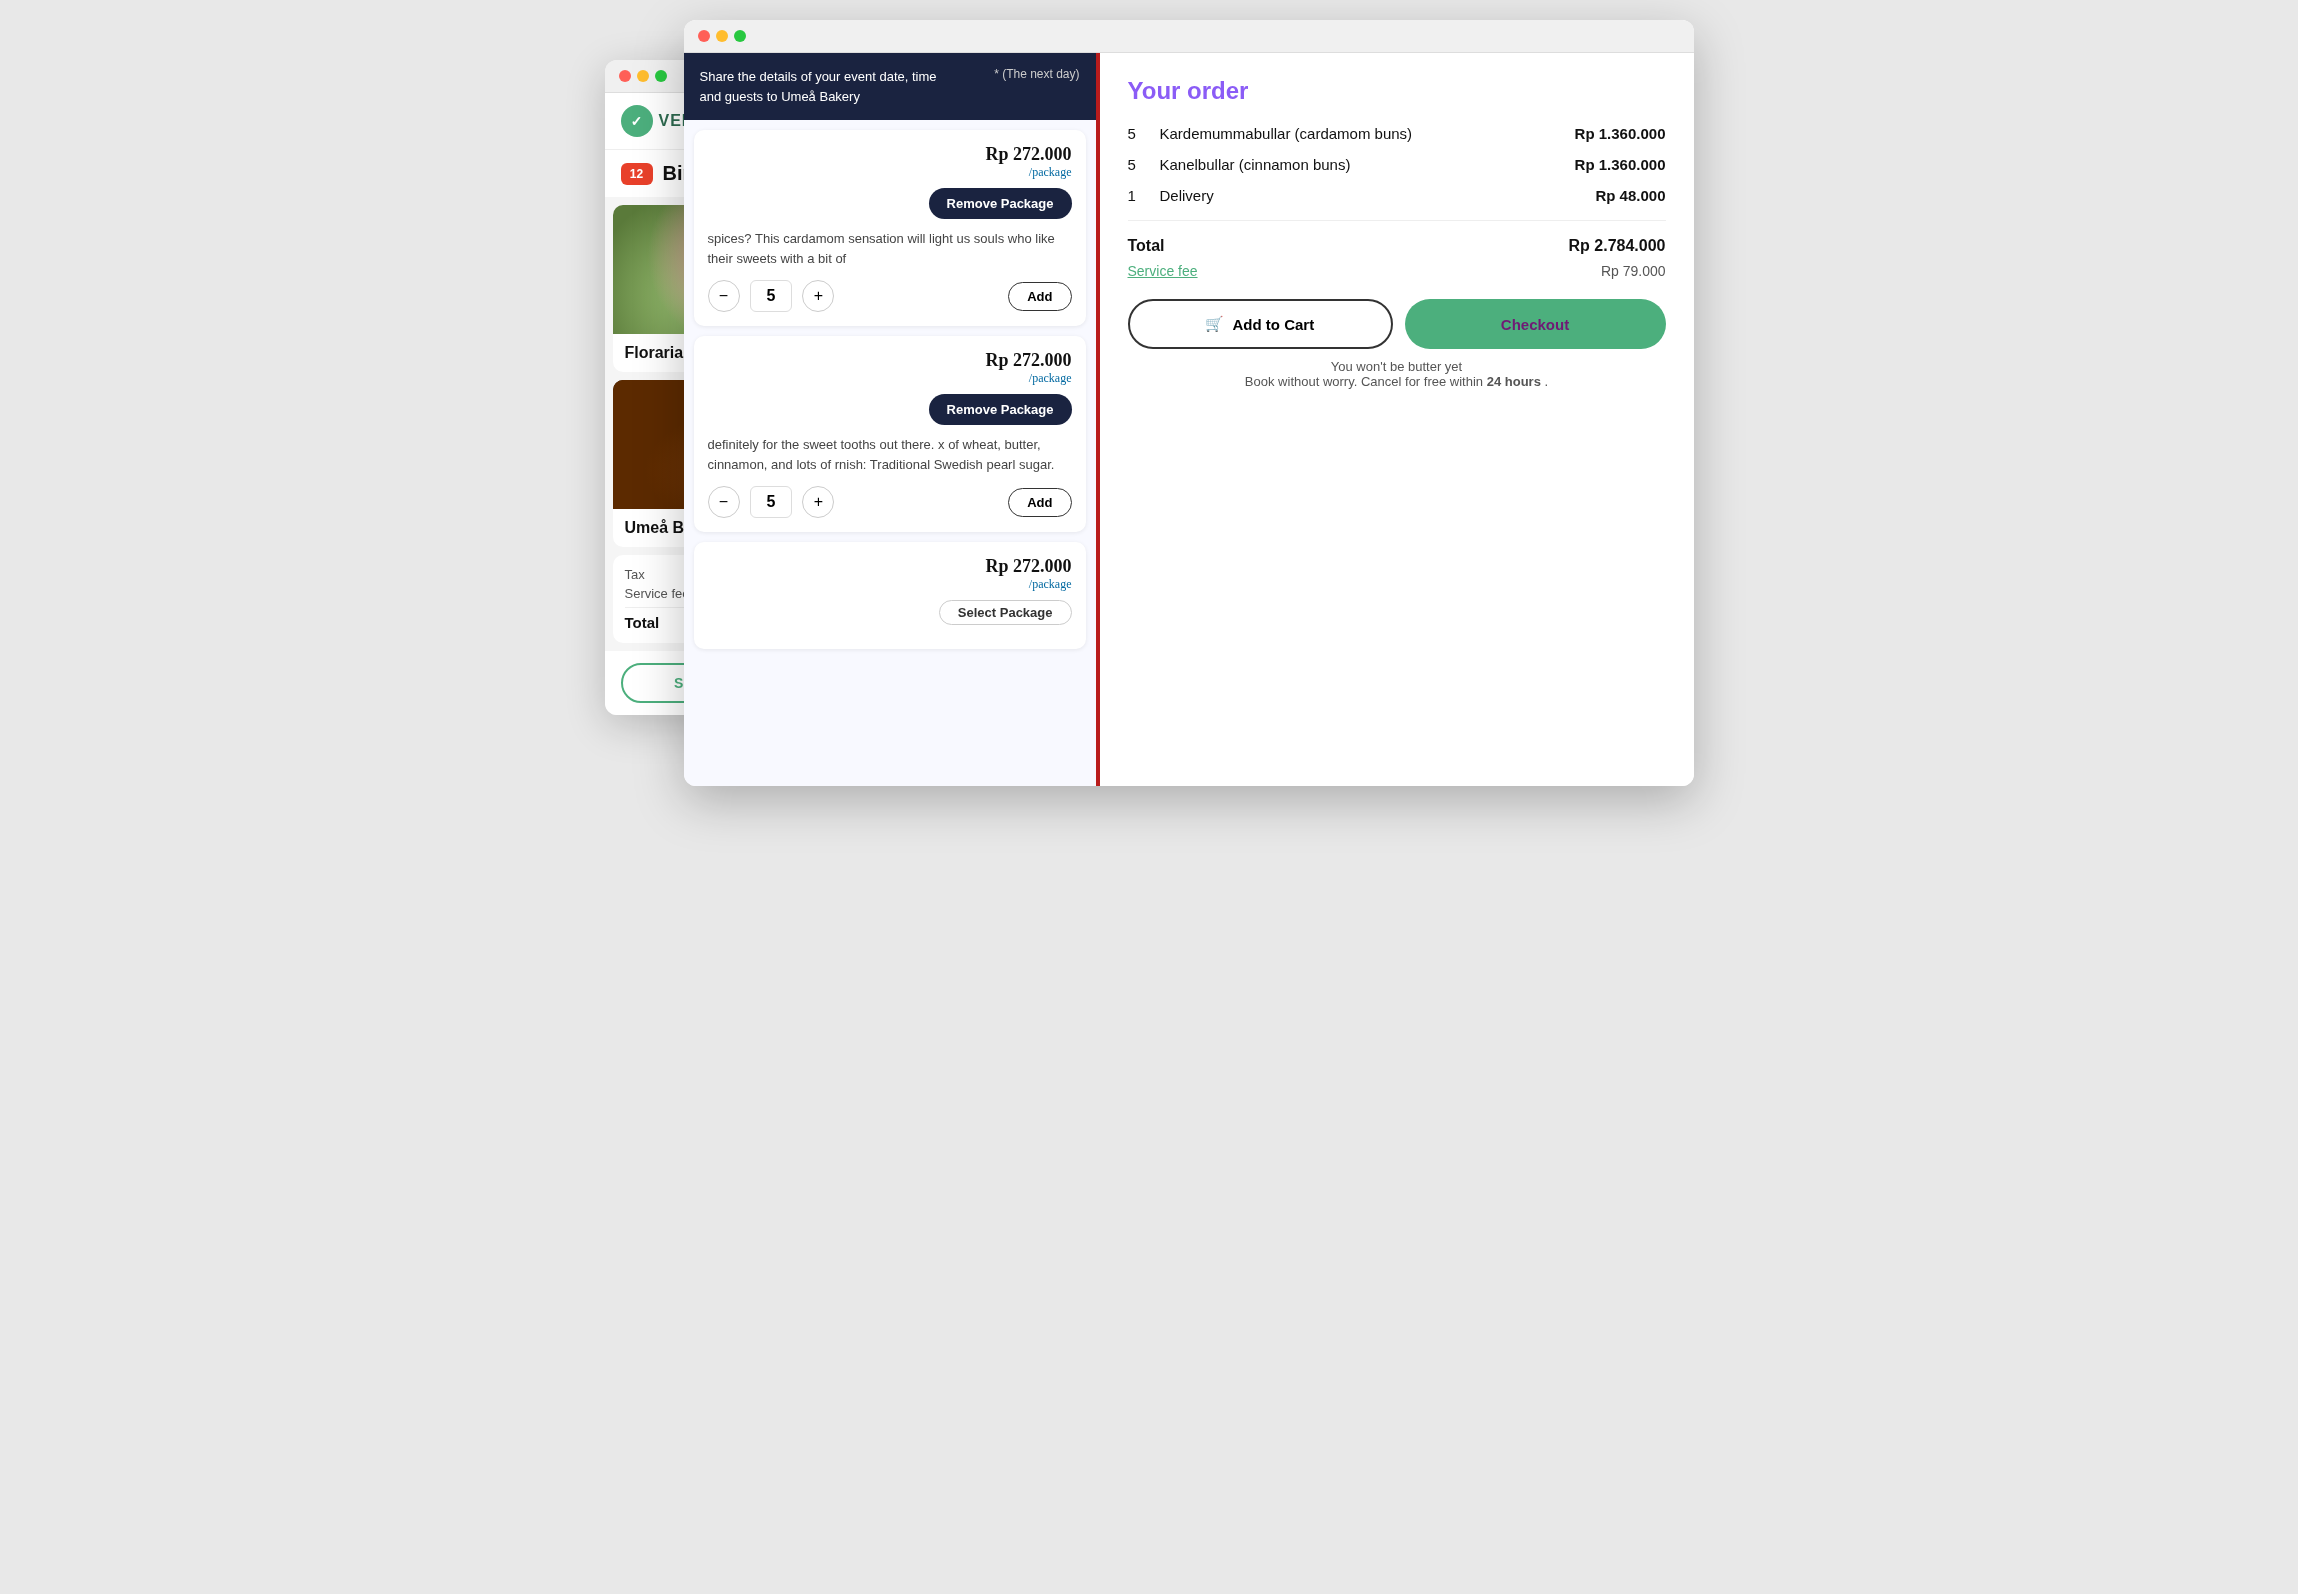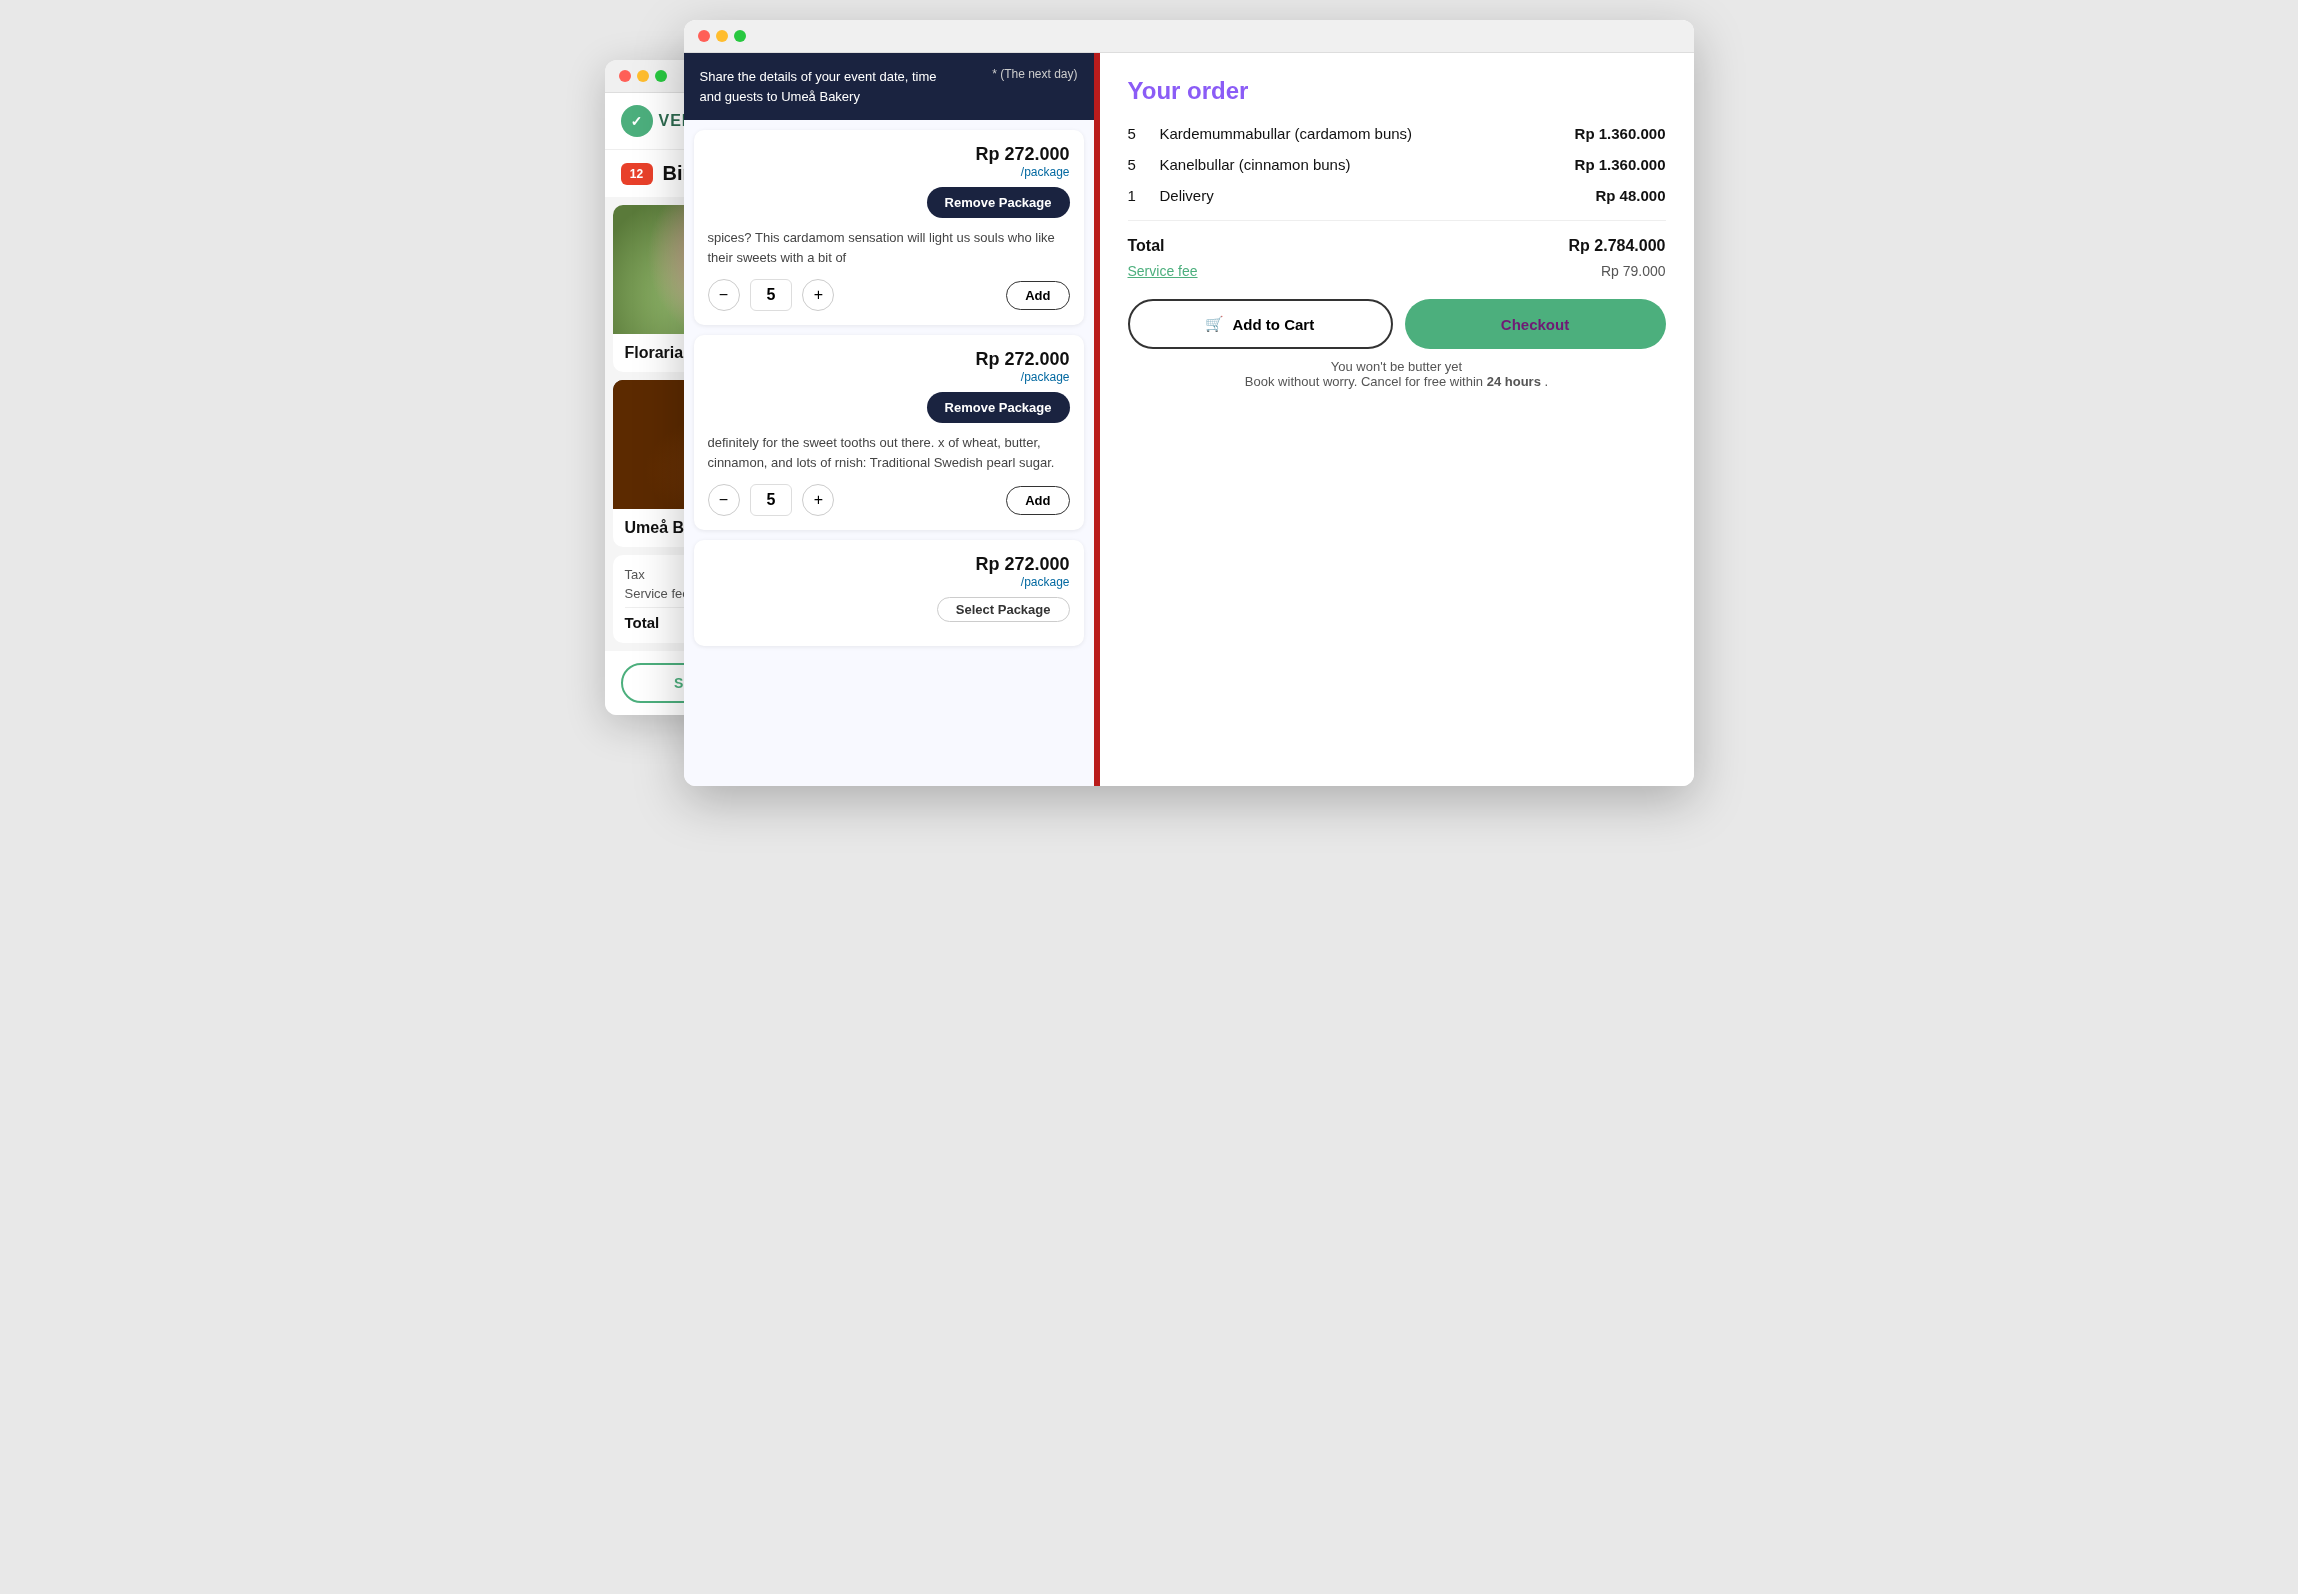--- a/index.html
+++ b/index.html
@@ -278,21 +278,21 @@
 
     .main-content {
       display: flex;
       height: 733px;
     }
 
     
     .booking-panel {
       width: 416px;
       background: #f8f9ff;
-      border-right: 6px solid #b91c1c;
+      border-right: 4px solid #b91c1c;
       overflow-y: auto;
     }
 
     .booking-header {
       background: #1a2340;
       color: white;
       padding: 14px 16px;
       display: flex;
       justify-content: space-between;
       align-items: flex-start;
@@ -356,20 +356,21 @@
       border-radius: 10px;
       padding: 14px;
       box-shadow: 0 1px 4px rgba(0,0,0,0.08);
     }
 
     .package-price-row {
       display: flex;
       justify-content: flex-end;
       align-items: center;
       margin-bottom: 8px;
+      font-family: Liberation Serif, serif;
     }
 
     .package-price {
       text-align: right;
     }
 
     .package-price .price-amount {
       font-size: 18px;
       font-weight: 700;
       color: #111;

